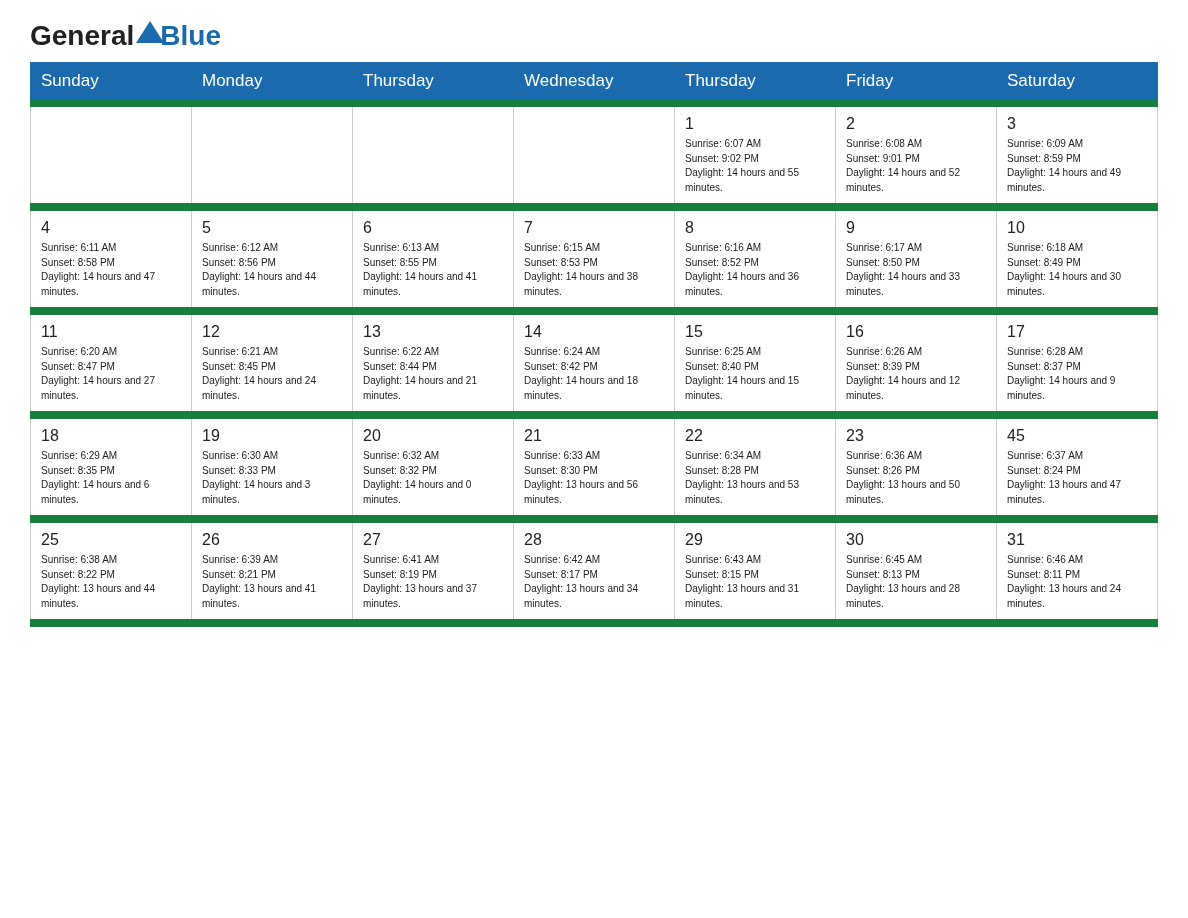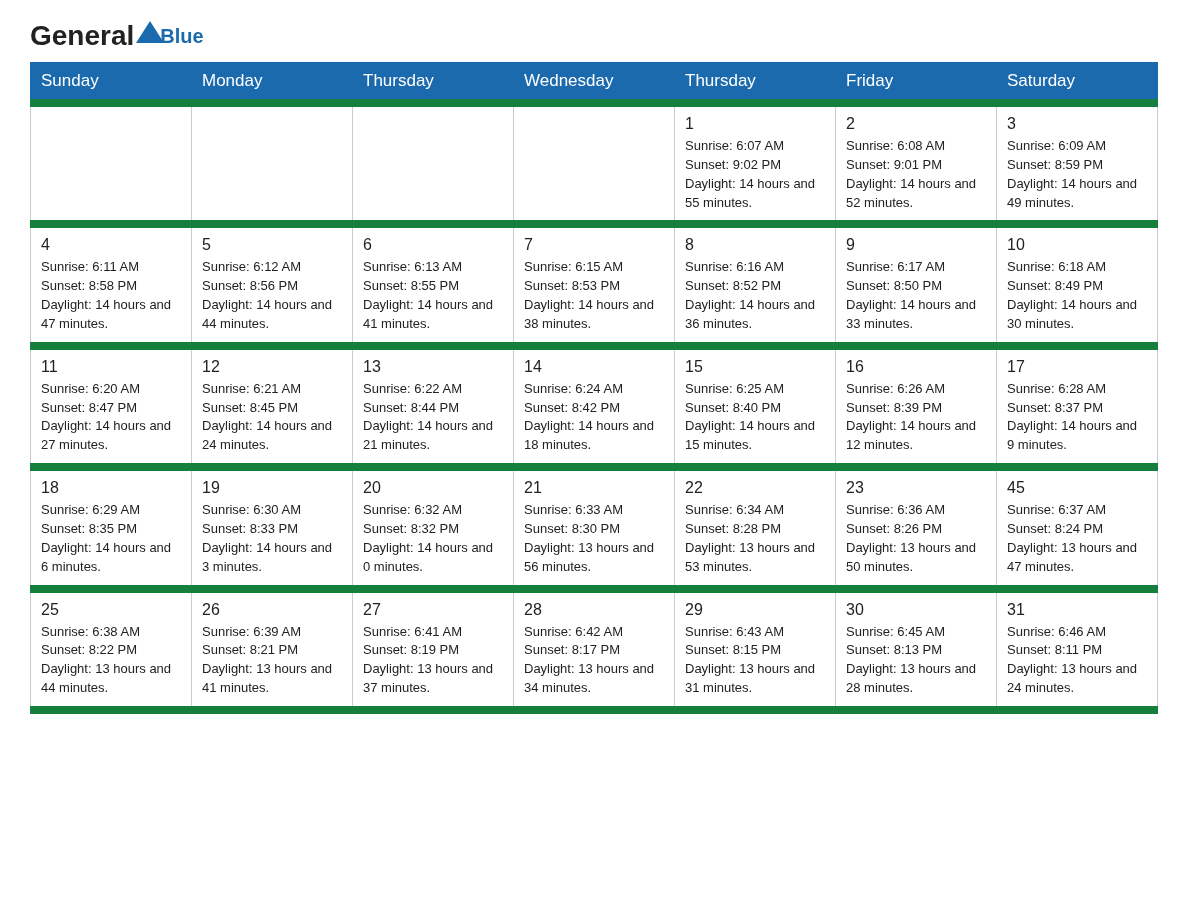--- a/index.html
+++ b/index.html
@@ -34,21 +34,21 @@
       border-left: 14px solid transparent;
       border-right: 14px solid transparent;
       border-bottom: 22px solid #1a6aad;
       display: inline-block;
       margin-left: 2px;
       vertical-align: middle;
       position: relative;
       top: -4px;
     }
     .logo-blue {
-      font-size: 20px;
+      font-size: 28px;
       font-weight: bold;
       color: #1a6aad;
       margin-left: -4px;
     }
     .header-right {
       text-align: right;
     }
     .month-title {
       font-size: 52px;
       font-weight: normal;
@@ -84,21 +84,21 @@
       color: #222;
     }
     .day-number {
       font-size: 16px;
       font-weight: normal;
       margin-bottom: 4px;
       display: block;
       color: #222;
     }
     .day-info {
-      font-size: 13px;
+      font-size: 10px;
       color: #222;
       line-height: 1.45;
     }
     .empty-cell {
       background: #fff;
     }
     tr {
       border-bottom: 8px solid #15803d;
     }
   </style>

